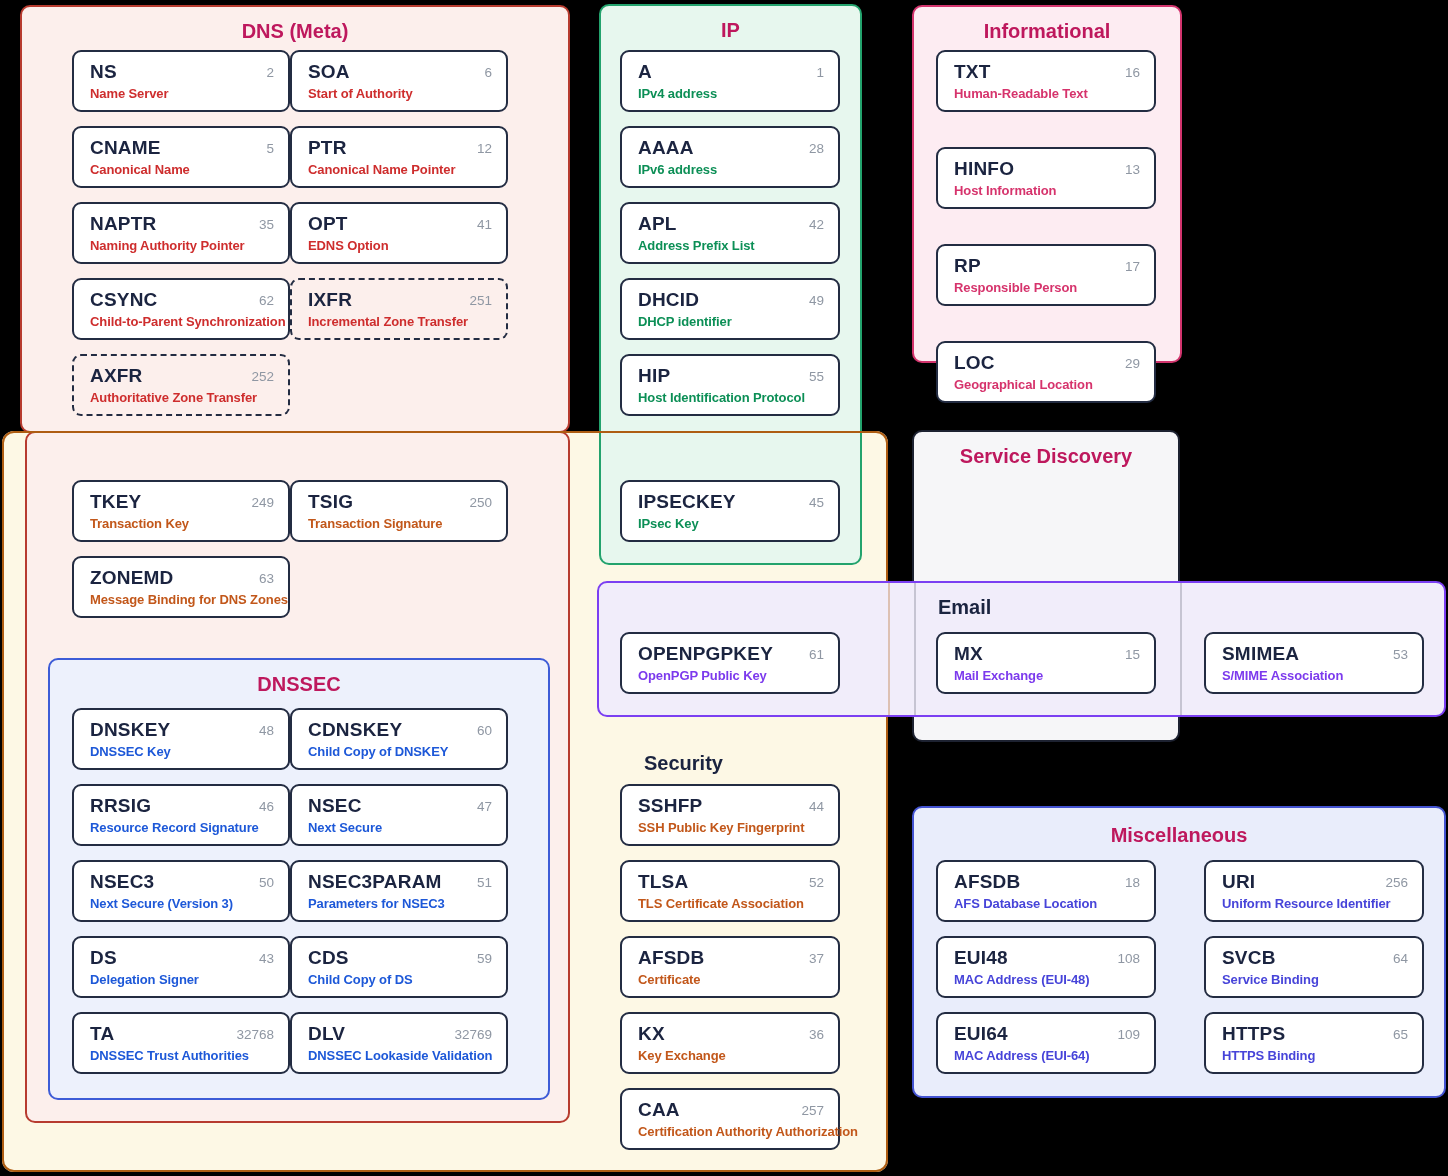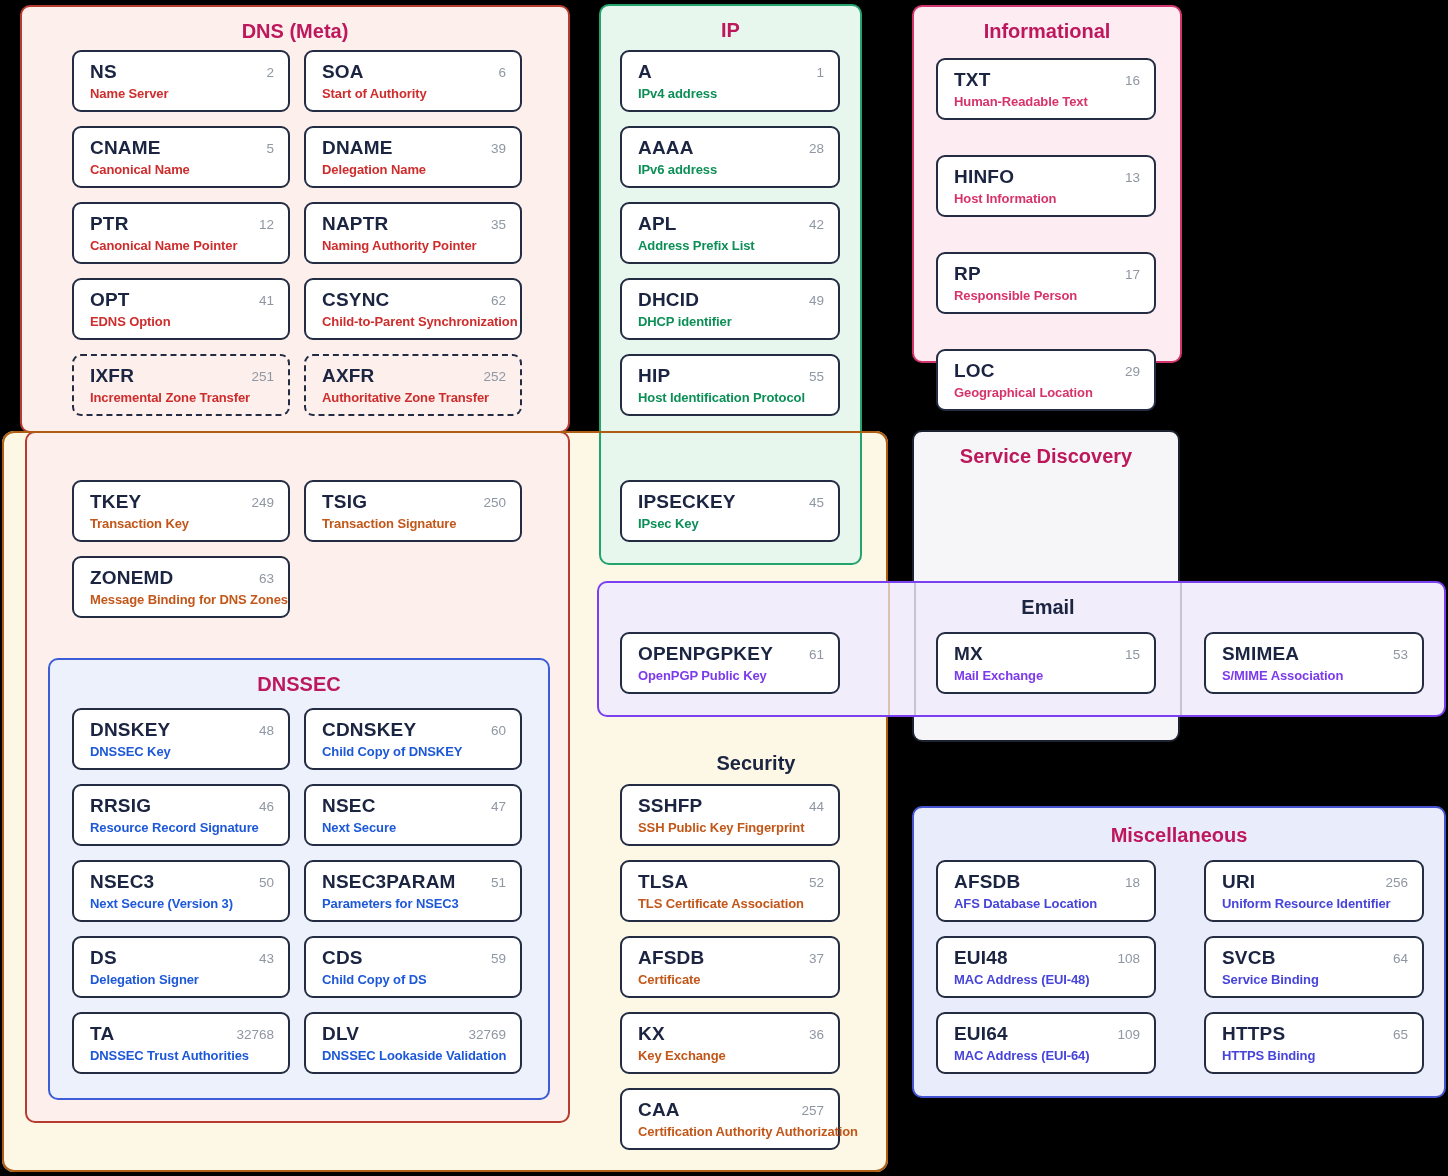--- a/index.html
+++ b/index.html
@@ -7,21 +7,21 @@
     position:relative;width:1448px;height:1176px;background:#000;
     overflow:hidden;font-family:"Liberation Sans",sans-serif;
   }
   
   .box{position:absolute;box-sizing:border-box;border:2px solid var(--border,#888);
        background:var(--bg,#fff);border-radius:10px;}
   .fill{position:absolute;box-sizing:border-box;background:var(--bg,#fff);border-radius:12px;}
   .outline{position:absolute;box-sizing:border-box;border:2px solid var(--border,#888);
        border-radius:12px;background:transparent;pointer-events:none;}
   .gtitle{font-size:20px;font-weight:700;color:#be185d;text-align:center;margin-top:13px;}
-  .abs-title{position:absolute;font-size:20px;font-weight:700;color:#1b2440;text-align:center;}
+  .abs-title{position:absolute;font-size:20px;font-weight:700;color:#1b2440;text-align:left;}
 
   .g-meta   {left:20px;top:5px;width:550px;height:428px;}
   .g-meta2  {left:25px;top:431px;width:545px;height:692px;}
   .sec-fill {left:2px;top:431px;width:886px;height:741px;}
   .sec-line {left:2px;top:431px;width:886px;height:741px;}
   .g-dnssec {left:48px;top:658px;width:502px;height:442px;}
   .g-ip     {left:599px;top:4px;width:263px;height:561px;}
   .g-info   {left:912px;top:5px;width:270px;height:358px;}
   .g-sd     {left:912px;top:430px;width:268px;height:312px;}
   .g-email  {left:597px;top:581px;width:849px;height:136px;}
@@ -32,30 +32,30 @@
   .misc .gtitle{margin-top:16px;}
 
   
   .xline{position:absolute;top:0;bottom:0;width:2px;pointer-events:none;}
   .xline.a{left:289px;background:rgba(174,93,18,0.30);}
   .xline.b{left:315px;background:rgba(29,34,49,0.20);}
   .xline.c{left:581px;background:rgba(29,34,49,0.20);}
 
   
   .cards{position:absolute;display:grid;row-gap:14px;grid-auto-rows:62px;}
-  .two218{grid-template-columns:repeat(2,218px);column-gap:14px;}
+  .two218{grid-template-columns:repeat(2,218px);column-gap:0;}
   .one220{grid-template-columns:220px;}
   .misc-grid{grid-template-columns:repeat(2,220px);column-gap:48px;}
 
   .meta-cards {left:72px;top:50px;}
   .meta2-cards{left:72px;top:480px;}
   .dnssec-cards{left:72px;top:708px;}
   .ip-cards   {left:620px;top:50px;}
   .ipseckey-card{left:620px;top:480px;}
-  .info-cards {left:936px;top:58px;gap:35px;}
+  .info-cards {left:936px;top:50px;gap:35px;}
   .srv-card   {left:936px;top:480px;}
   .security-cards{left:620px;top:784px;}
   .misc-cards {left:936px;top:860px;}
   .email-cards{left:620px;top:632px;width:826px;height:62px;display:block;}
   .email-cards .card{position:absolute;top:0;width:220px;height:62px;}
   .email-cards div.card:nth-of-type(1){left:0;}
   .email-cards div.card:nth-of-type(2){left:316px;}
   .email-cards div.card:nth-of-type(3){left:584px;}
 
   
@@ -124,25 +124,20 @@
         <span class="name">SOA</span>
         <span class="num">6</span>
         <span class="desc">Start of Authority</span>
       </div>
       <div class="card">
         <span class="name">CNAME</span>
         <span class="num">5</span>
         <span class="desc">Canonical Name</span>
       </div>
       <div class="card">
-        <span class="name">DNAME</span>
-        <span class="num">39</span>
-        <span class="desc">Delegation Name</span>
-      </div>
-      <div class="card">
         <span class="name">PTR</span>
         <span class="num">12</span>
         <span class="desc">Canonical Name Pointer</span>
       </div>
       <div class="card">
         <span class="name">NAPTR</span>
         <span class="num">35</span>
         <span class="desc">Naming Authority Pointer</span>
       </div>
       <div class="card">

